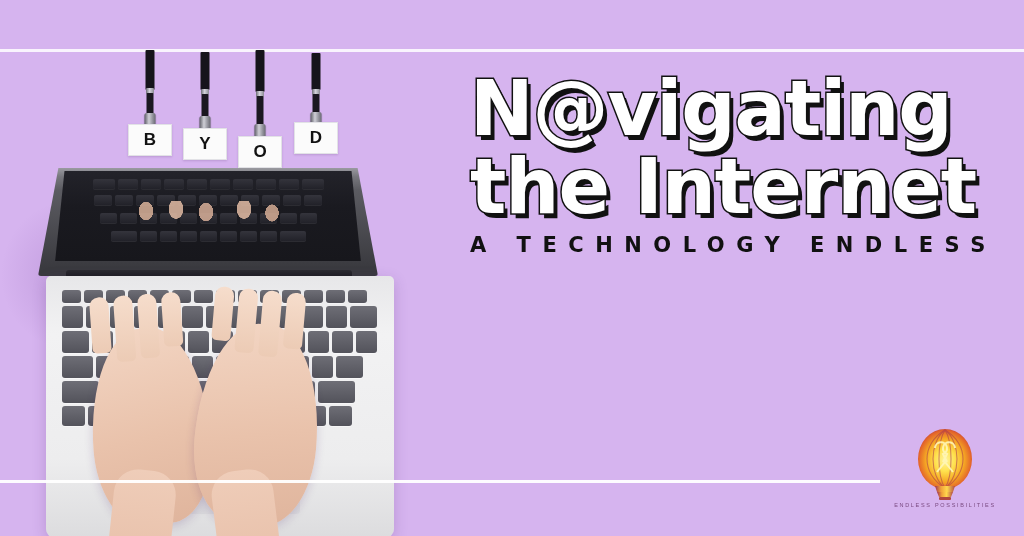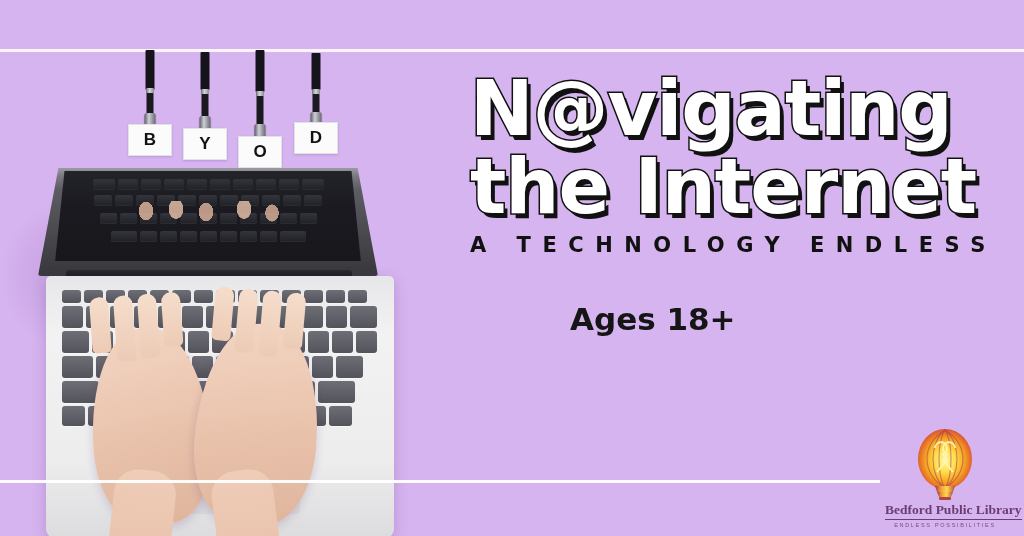--- a/index.html
+++ b/index.html
@@ -429,21 +429,20 @@
 
   <div class="rule-bottom"></div>
 
   <div id="title-block">
     <div class="title-line l1">N@vigating</div>
     <div class="title-line l2">the Internet</div>
     <div class="subtitle">A TECHNOLOGY ENDLESS</div>
   </div>
 
   <div id="details">
-    <div class="detail-big">Ages 18+</div>
   </div>
 
   <div id="logo">
     <svg width="120" height="74" viewBox="0 0 120 74">
       <defs>
         <radialGradient id="bulbGlow" cx="50%" cy="52%" r="58%">
           <stop offset="0%" stop-color="#fff5a0"></stop>
           <stop offset="32%" stop-color="#ffe14d"></stop>
           <stop offset="62%" stop-color="#f5a623"></stop>
           <stop offset="85%" stop-color="#e2622b"></stop>
@@ -468,18 +467,17 @@
       <g stroke="#fff6b8" stroke-width="2" fill="none" opacity=".9">
         <path d="M50 20 a6 6 0 1 1 8 6 l4 8"></path>
         <path d="M70 20 a6 6 0 1 0 -8 6 l-4 8"></path>
         <path d="M52 44 l8 -10 8 10"></path>
       </g>
       <path d="M50 58 h20 l-2 6 h-16 z" fill="url(#baseGrad)"></path>
       <path d="M52 64 h16 l-2 5 h-12 z" fill="url(#baseGrad)"></path>
       <rect x="54" y="69" width="12" height="3" rx="1" fill="#b0483f"></rect>
     </svg>
     <div class="logo-text">
-      <span class="logo-name">Bedford Public Library</span>
       <div class="logo-tag">ENDLESS POSSIBILITIES</div>
     </div>
   </div>
 
 </div>
 
 </body></html>

